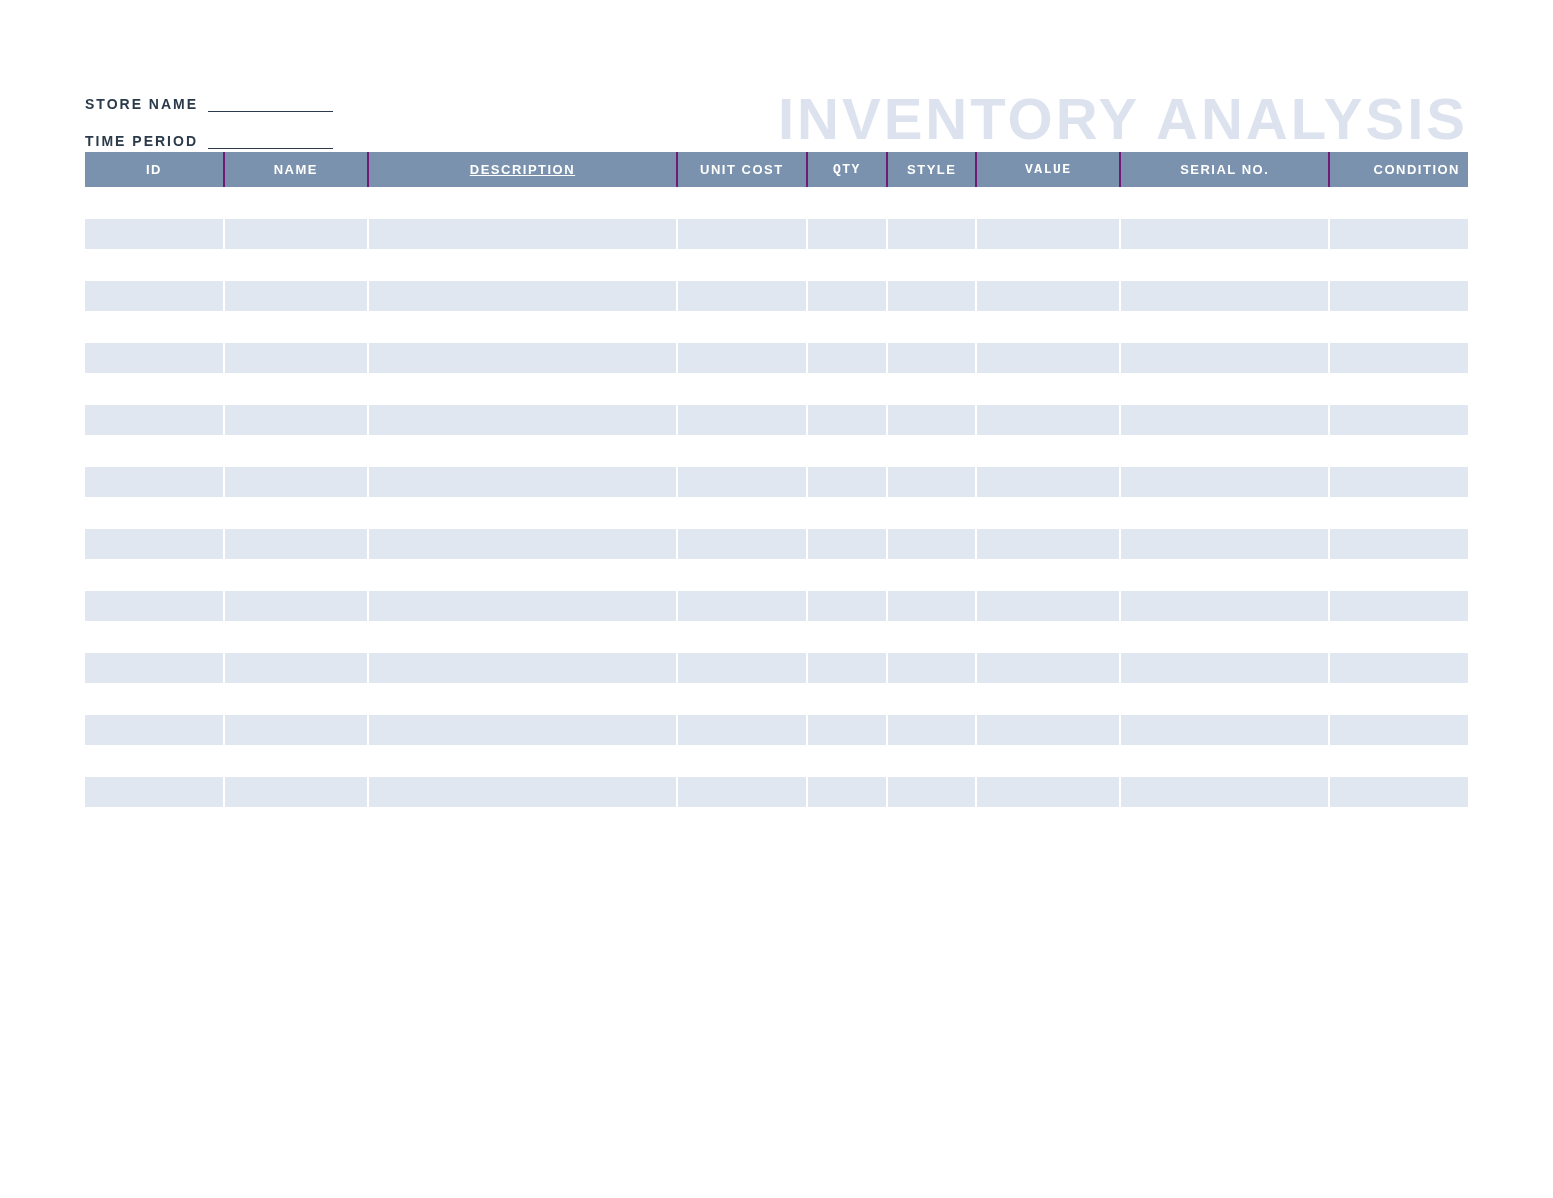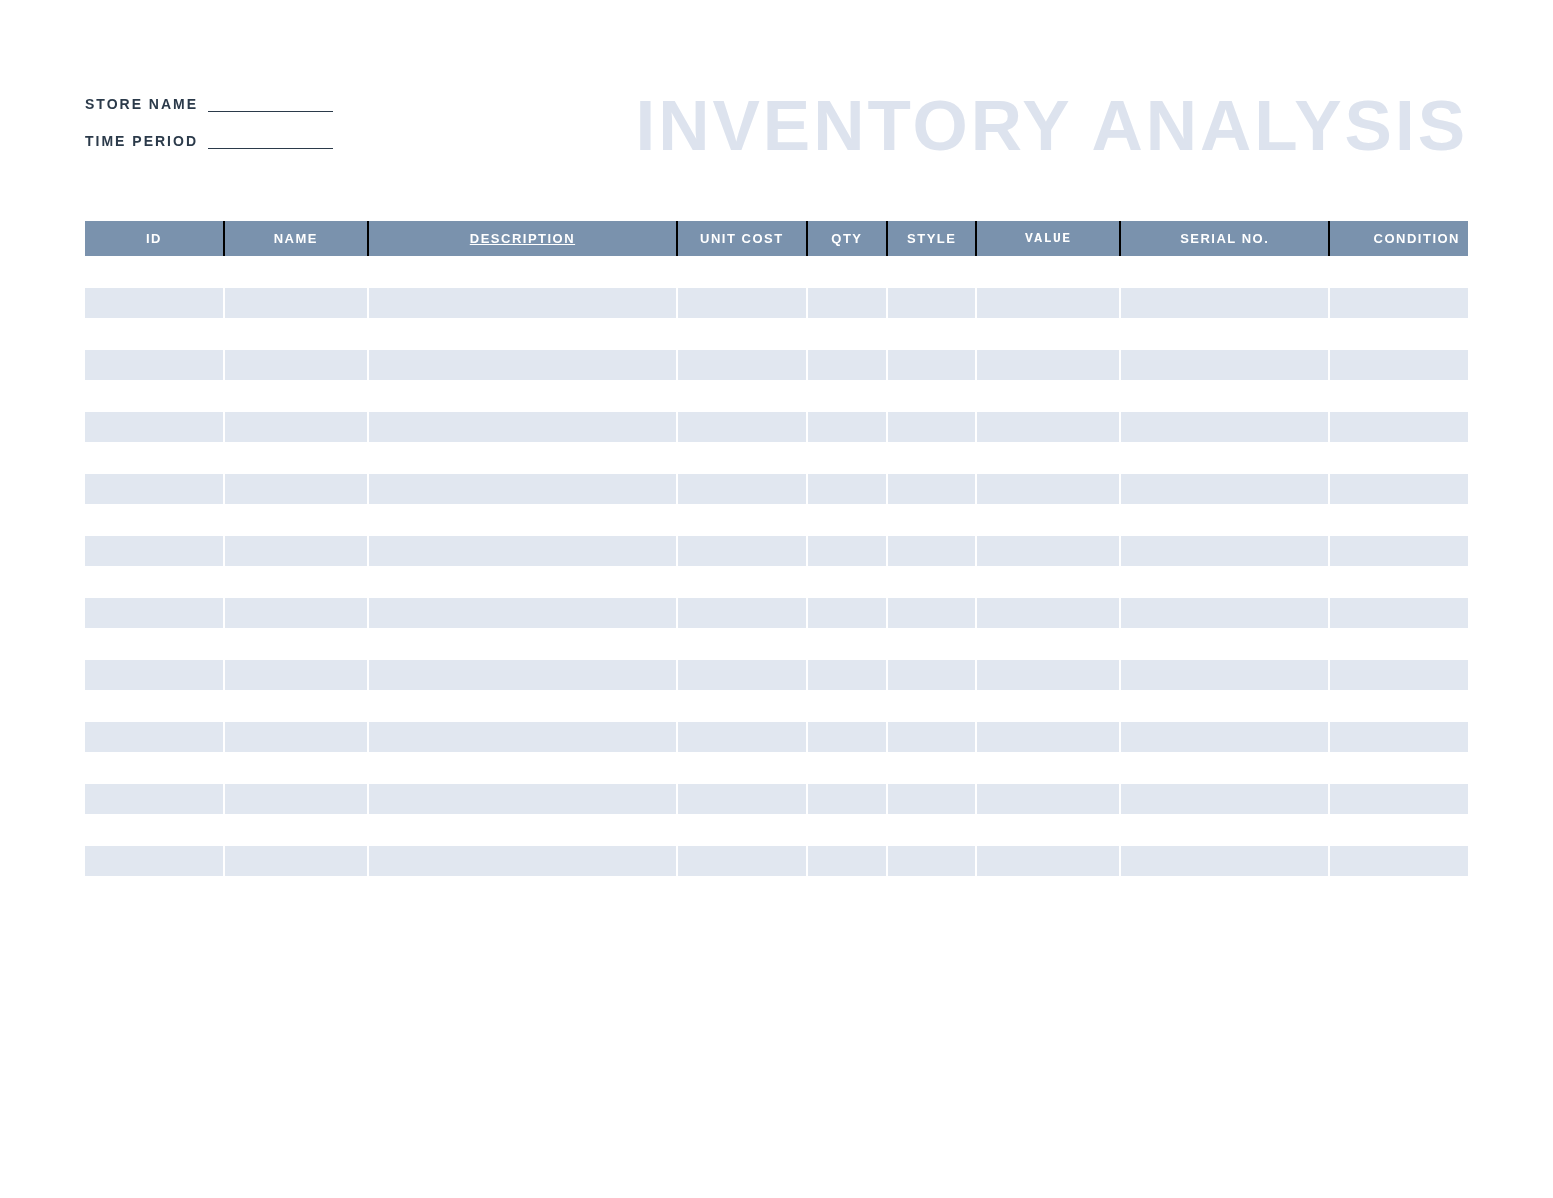--- a/index.html
+++ b/index.html
@@ -11,21 +11,20 @@
       font-family: -apple-system, BlinkMacSystemFont, "Segoe UI", Helvetica, Arial, sans-serif;
       background: #ffffff;
       width: 1553px;
       height: 1198px;
       padding: 85px 85px 0 85px;
     }
     .header {
       display: flex;
       justify-content: space-between;
       align-items: flex-start;
-      margin-bottom: 55px;
     }
     .meta-fields {
       display: flex;
       flex-direction: column;
       gap: 18px;
       padding-top: 8px;
     }
     .meta-field {
       display: flex;
       align-items: flex-end;
@@ -41,42 +40,42 @@
     .meta-input {
       border: none;
       border-bottom: 1px solid #2b3a4a;
       width: 125px;
       background: transparent;
       outline: none;
       font-size: 14px;
       padding-bottom: 2px;
     }
     .title {
-      font-size: 71px;
+      font-size: 58px;
       font-weight: 700;
       letter-spacing: 3px;
       color: #dde3ee;
       white-space: nowrap;
     }
     .table-wrap {
       width: 100%;
     }
     table {
       width: 100%;
       border-collapse: collapse;
     }
     thead th {
       background: #7a92ad;
       color: #ffffff;
       font-size: 13px;
       font-weight: 700;
       letter-spacing: 1.5px;
       text-transform: uppercase;
       padding: 10px 8px;
-      border-right: 2px solid #000000;
+      border-right: 2px solid #701a75;
       text-align: center;
     }
     thead th:last-child {
       border-right: none;
     }
     tbody td {
       height: 31px;
       border-right: 2px solid #ffffff;
       border-bottom: 1px solid #ffffff;
     }
@@ -86,21 +85,21 @@
     tbody tr:nth-child(odd) td {
       background: #ffffff;
     }
     tbody tr:nth-child(even) td {
       background: #e1e7f0;
     }
     .col-id { width: 105px; }
     .col-name { width: 109px; }
     .col-desc { width: 234px; text-decoration: underline; }
     .col-unitcost { width: 98px; }
-    .col-qty { width: 61px; }
+    .col-qty { width: 61px; font-family: Liberation Mono, monospace; }
     .col-style { width: 67px; margin-top: 32px; }
     .col-value { width: 109px; font-family: Liberation Mono, monospace; }
     .col-serial { width: 158px; }
     .col-condition { width: 105px; text-align: right; }
   </style>
 </head>
 <body>
 
 <div class="header">
   <div class="meta-fields">

